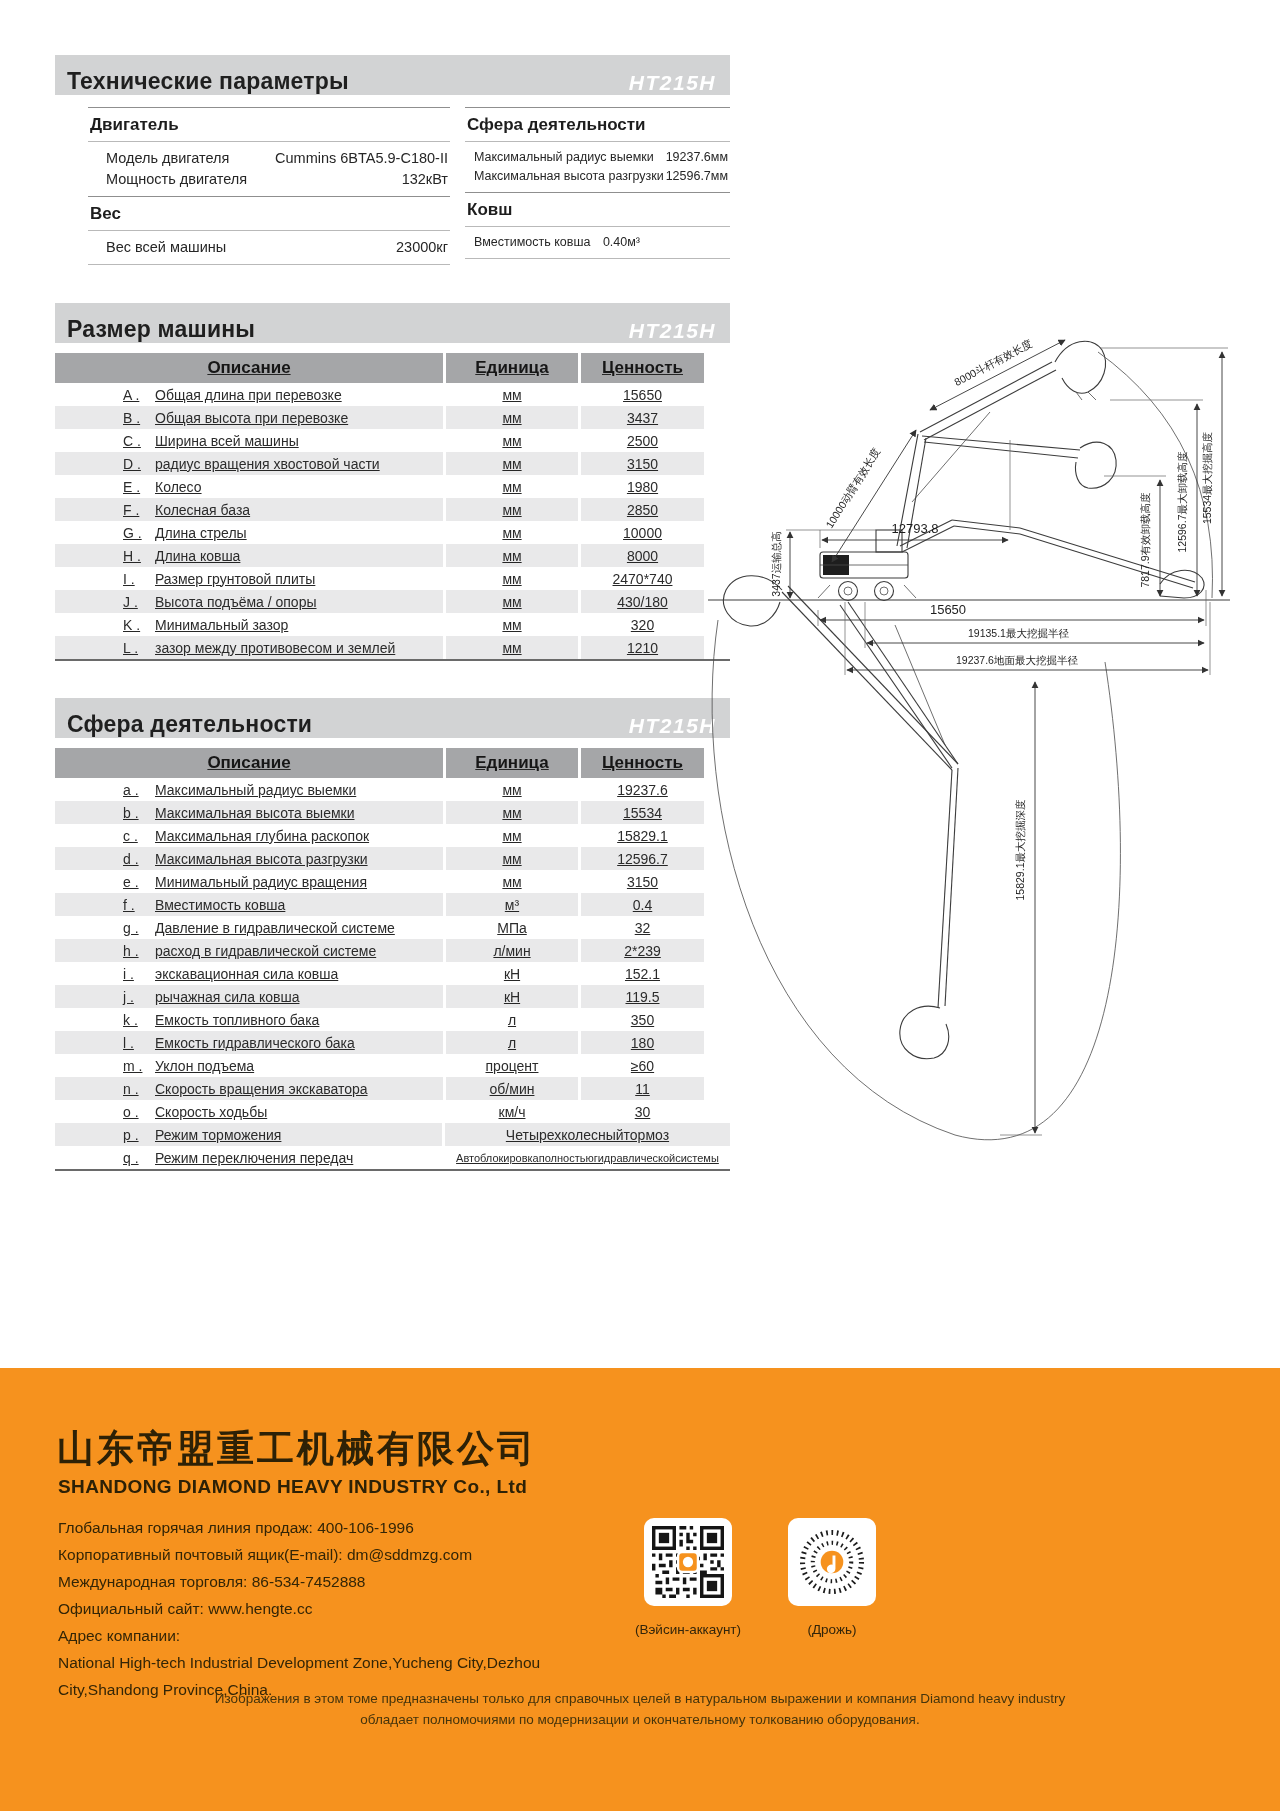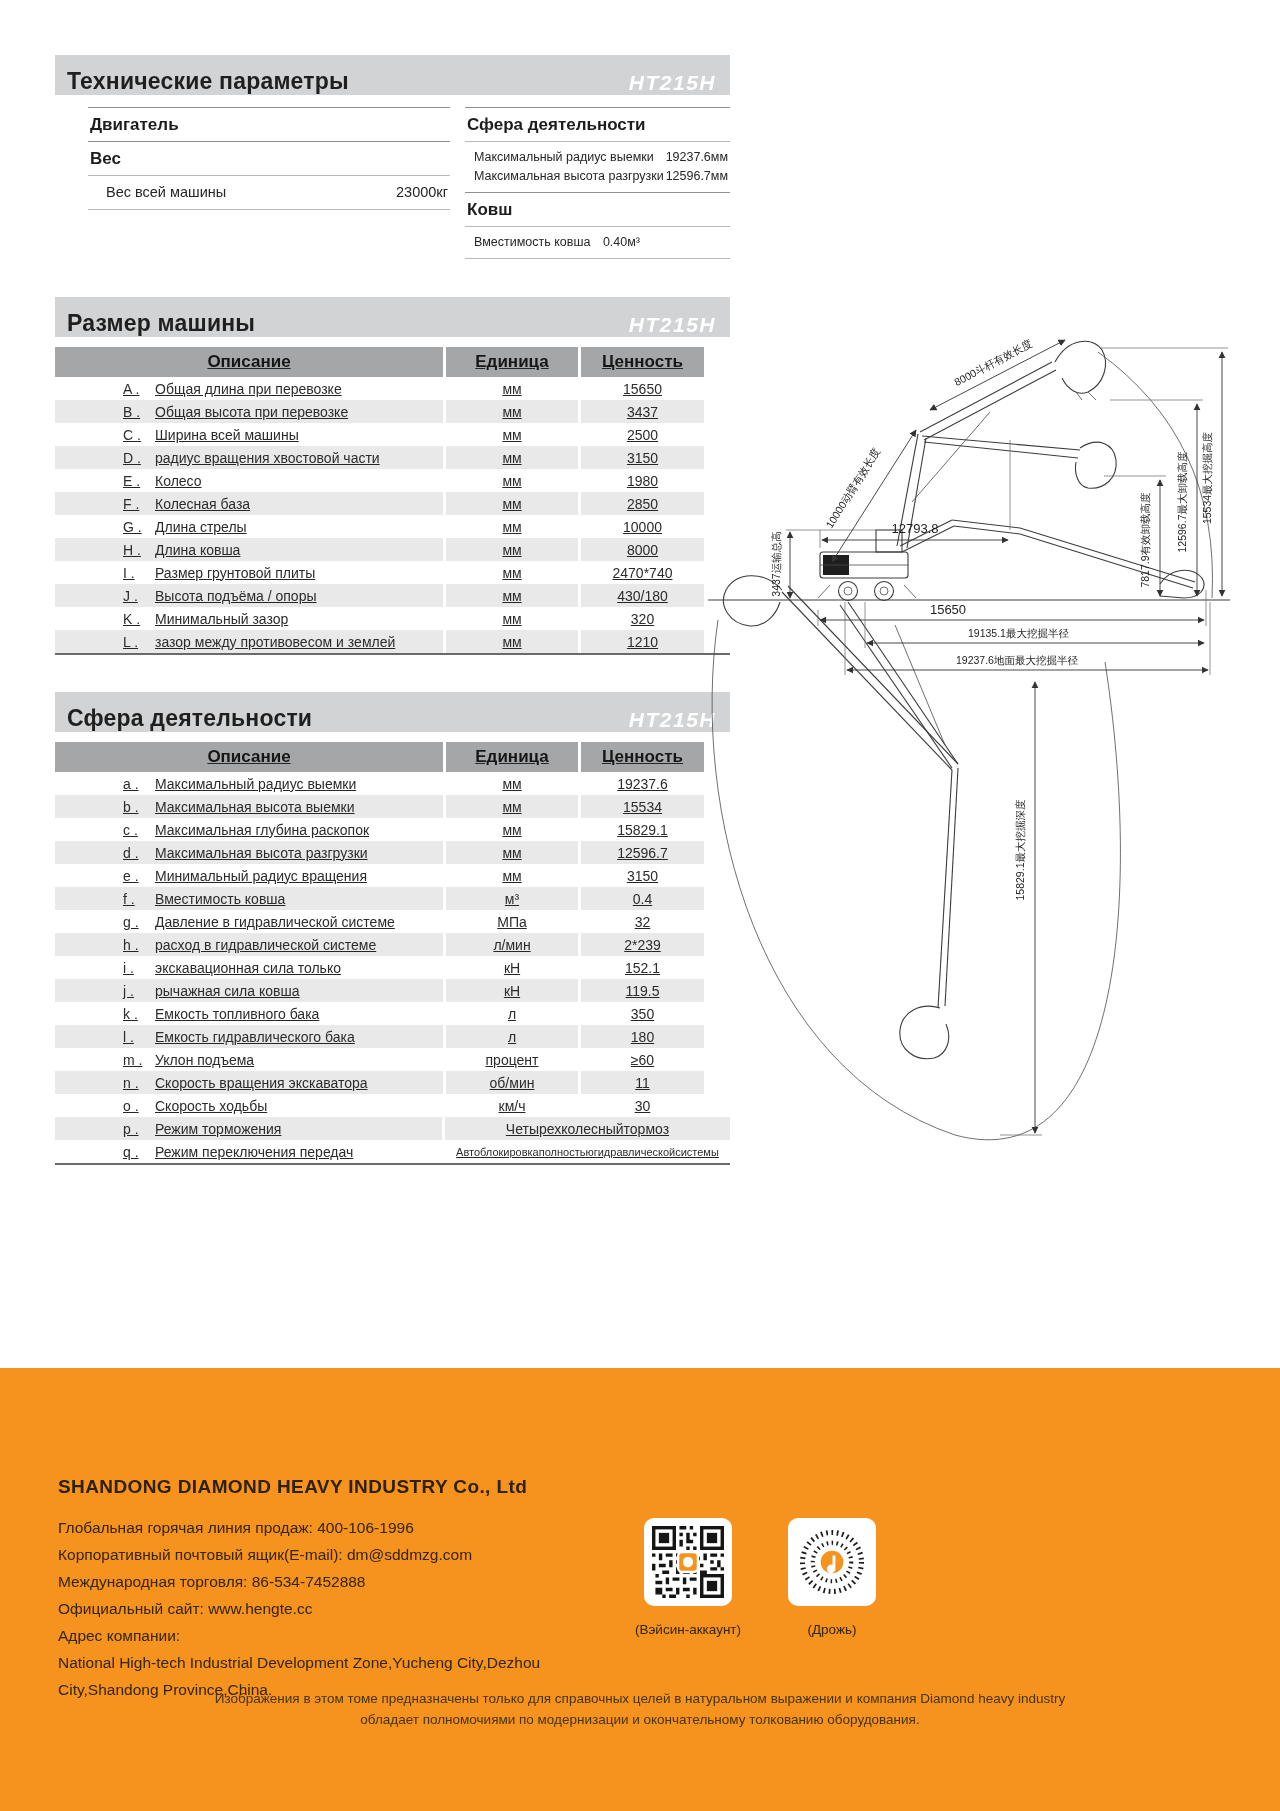--- a/index.html
+++ b/index.html
@@ -88,20 +88,30 @@
   <div class="main">
 
     <div class="bar">
       <span class="t">Технические параметры</span>
       <span class="badge">HT215H</span>
     </div>
 
     <div class="specs">
       <div class="spec-col">
         <div class="spec-title">Двигатель</div>
+        <div class="spec-rows">
+          <div class="spec-row">
+            <span>Модель двигателя</span>
+            <span class="v">Cummins 6BTA5.9-C180-II</span>
+          </div>
+          <div class="spec-row">
+            <span>Мощность двигателя</span>
+            <span class="v">132кВт</span>
+          </div>
+        </div>
         <div class="spec-title">Вес</div>
         <div class="spec-rows last">
           <div class="spec-row">
             <span>Вес всей машины</span>
             <span class="v">23000кг</span>
           </div>
         </div>
       </div>
       <div class="spec-col r">
         <div class="spec-title">Сфера деятельности</div>
@@ -325,21 +335,21 @@
               <span class="rk">h .</span>
               <span>расход в гидравлической системе</span>
             </div>
       <div class="c-unit">л/мин</div>
       <div class="c-val">2*239</div>
     </div>
 
     <div class="trow">
       <div class="c-desc">
               <span class="rk">i .</span>
-              <span>экскавационная сила только</span>
+              <span>экскавационная сила ковша</span>
             </div>
       <div class="c-unit">кН</div>
       <div class="c-val">152.1</div>
     </div>
 
     <div class="trow">
       <div class="c-desc">
               <span class="rk">j .</span>
               <span>рычажная сила ковша</span>
             </div>
@@ -522,20 +532,21 @@
         <line class="dim" x1="240" y1="120" x2="375" y2="50"></line>
         <text class="lab" transform="rotate(-28 305 76)" x="305" y="76" text-anchor="middle">8000斗杆有效长度</text>
 
         <line class="dim" x1="142" y1="272" x2="226" y2="140"></line>
         <text class="lab" transform="rotate(-58 166 200)" x="166" y="200" text-anchor="middle">10000动臂有效长度</text>
       </g>
     </svg>
   </div>
 
   <div class="footer">
+    <div class="f-cn">山东帝盟重工机械有限公司</div>
     <div class="f-en">SHANDONG DIAMOND HEAVY INDUSTRY  Co., Ltd</div>
     <div class="f-contacts">
       <div>Глобальная горячая линия продаж:  400-106-1996</div>
       <div>Корпоративный почтовый ящик(E-mail):  dm@sddmzg.com</div>
       <div>Международная торговля:  86-534-7452888</div>
       <div>Официальный сайт:  www.hengte.cc</div>
       <div>Адрес компании:</div>
       <div>National High-tech Industrial Development Zone,Yucheng City,Dezhou City,Shandong Province,China.</div>
     </div>
 

